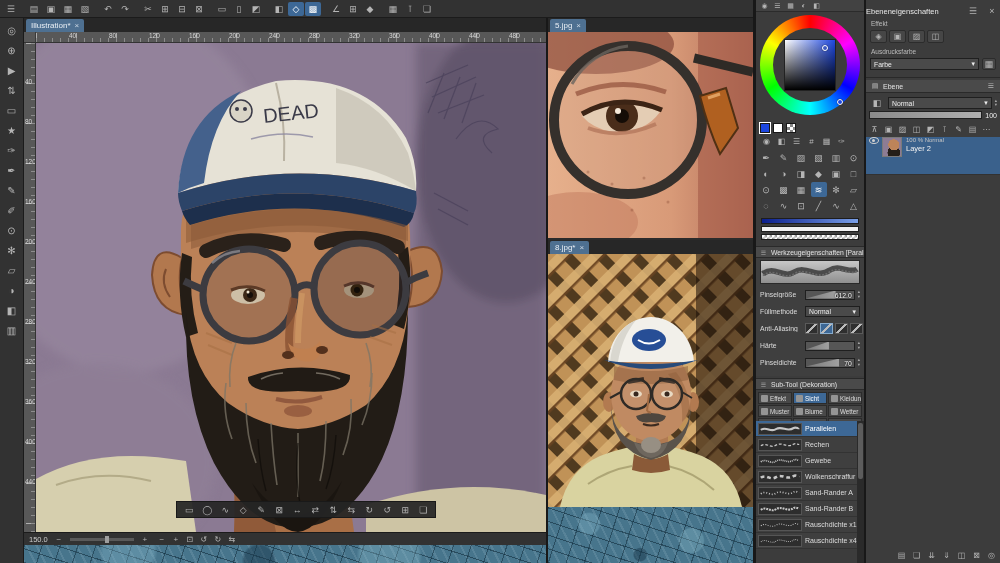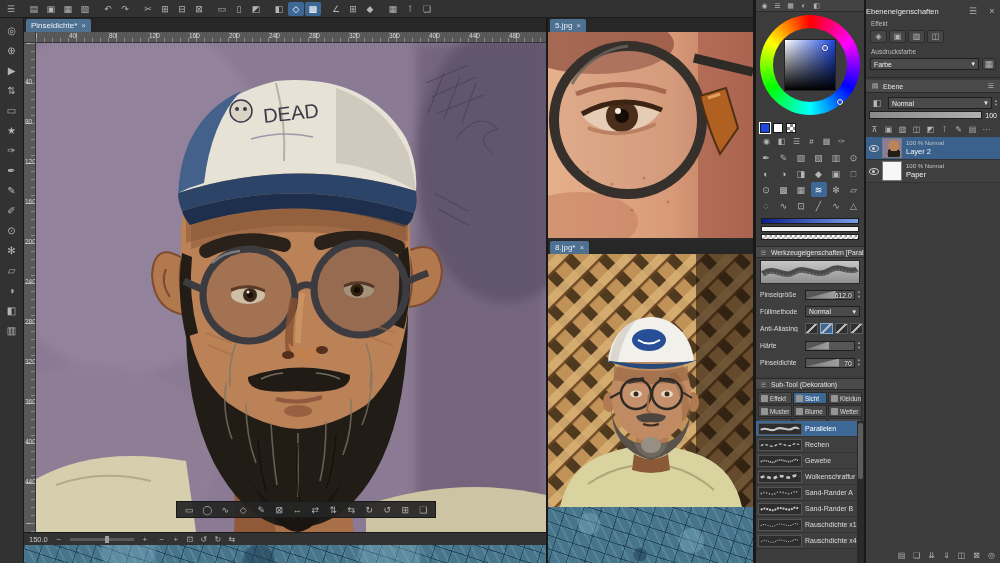--- a/index.html
+++ b/index.html
@@ -126,21 +126,21 @@
   #pal-head{position:absolute;left:0;top:80px;width:100%;height:13px;background:#4a4a4a;border-bottom:1px solid #2a2a2a;display:flex;align-items:center;gap:3px;padding:0 4px;font-size:7px;color:#e2e2e2}
   #pal-head .sp{flex:1}
   #pal-head .icon{width:10px;height:10px;font-size:7px}
   #blend-row{position:absolute;left:3px;top:96px;width:128px;display:flex;align-items:center;gap:3px}
   #blend-row .dd{height:12px}
   #opacity-row{position:absolute;left:3px;top:111px;width:128px;display:flex;align-items:center;gap:3px;font-size:7px;color:#eee}
   .opbar{flex:1;height:8px;border:1px solid #1f1f1f;background:linear-gradient(to right,#8a8a8a,#b0b0b0)}
   #lock-row{position:absolute;left:2px;top:123px;width:130px;display:flex;gap:1px}
   #lock-row .icon{width:13px;height:12px;font-size:8px}
   #layer-list{position:absolute;left:0;top:137px;width:134px}
-  .layer-row{height:23px;display:flex;align-items:center;background:#404040;border-bottom:1px solid #323232}
+  .layer-row{height:38px;display:flex;background:#404040;border-bottom:1px solid #323232}
   .layer-row.selected{background:#3a618c}
   .eyecell{width:15px;display:flex;justify-content:center;flex:none}
   .eye{width:10px;height:7px;border:1px solid #cfcfcf;border-radius:50%;position:relative;display:inline-block}
   .eye::after{content:'';position:absolute;left:2.5px;top:1px;width:3px;height:3px;border-radius:50%;background:#cfcfcf}
   .thumb{width:20px;height:20px;border:1px solid #7a7a7a;flex:none;margin-left:1px;background:#fff}
   .thumb.paint{background-image:radial-gradient(circle at 60% 38%,#bd8459 0 35%,rgba(0,0,0,0) 36%),radial-gradient(circle at 60% 82%,#241e18 0 34%,rgba(0,0,0,0) 35%),linear-gradient(#8d7c94,#8d7c94)}
   .thumb.paint2{background-image:radial-gradient(circle at 52% 42%,#b07a50 0 36%,rgba(0,0,0,0) 37%),radial-gradient(circle at 55% 85%,#2e2620 0 30%,rgba(0,0,0,0) 31%),linear-gradient(#857390,#857390)}
   .thumb.sketch{background-color:#ededea;background-image:repeating-linear-gradient(32deg,rgba(90,90,90,.4) 0 1px,transparent 1px 3px)}
   .thumb.sketch2{background-color:#f0efec;background-image:repeating-linear-gradient(140deg,rgba(110,110,110,.35) 0 1px,transparent 1px 3px)}
   .thumb.white{background:#f7f7f7}
@@ -203,21 +203,21 @@
       <span class="icon">✻</span>
       <span class="icon">▱</span>
       <span class="icon">◑</span>
       <span class="icon">◧</span>
       <span class="icon">▥</span>
     </div>
 
   <div id="canvas-window">
     <div class="tabbar">
       <div class="doc-tab">
-        <span>Pinseldichte*</span>
+        <span>Illustration*</span>
         <span class="close">×</span>
       </div>
     </div>
     <div id="ruler-corner"></div>
     <div id="ruler-top">
         <span class="rlabel" style="left: 33px; top: 1px;">40</span>
         <span class="rlabel" style="left: 73px; top: 1px;">80</span>
         <span class="rlabel" style="left: 113px; top: 1px;">120</span>
         <span class="rlabel" style="left: 153px; top: 1px;">160</span>
         <span class="rlabel" style="left: 193px; top: 1px;">200</span>
@@ -783,30 +783,20 @@
         <div class="layer-row selected">
           <span class="eyecell">
             <span class="eye"></span>
           </span>
           <span class="thumb paint"></span>
           <span class="ltext">
             <span class="linfo">100 % Normal</span>
             <span class="lname">Layer 2</span>
           </span>
         </div>
-        <div class="layer-row">
-          <span class="eyecell">
-            <span class="eye"></span>
-          </span>
-          <span class="thumb white"></span>
-          <span class="ltext">
-            <span class="linfo">100 % Normal</span>
-            <span class="lname">Paper</span>
-          </span>
-        </div>
       </div>
     <div id="layer-footer">
         <span class="icon">▤</span>
         <span class="icon">❏</span>
         <span class="icon">⇊</span>
         <span class="icon">⇓</span>
         <span class="icon">◫</span>
         <span class="icon">⊠</span>
         <span class="icon">◎</span>
       </div>

